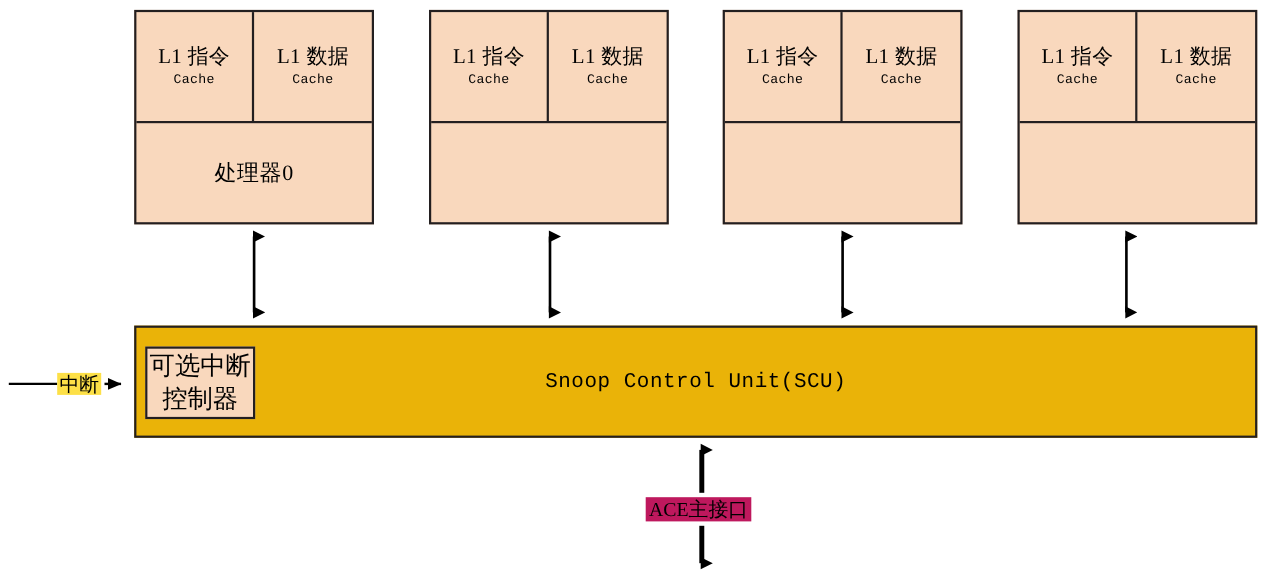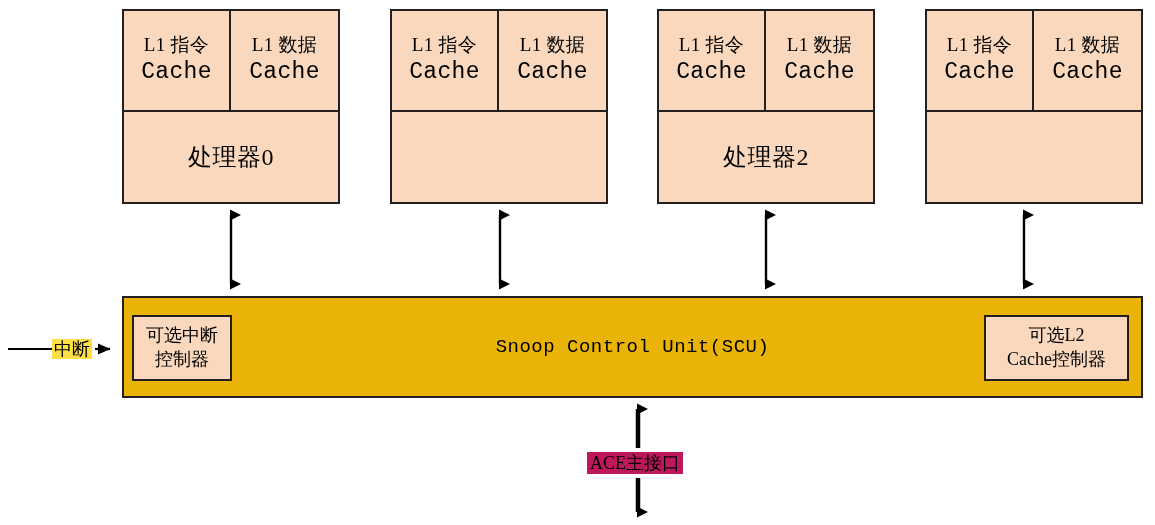--- a/index.html
+++ b/index.html
@@ -29,26 +29,26 @@
     display:flex;flex-direction:column;
     align-items:center;justify-content:center;
     box-sizing:border-box;
     line-height:1.30;
     font-size:19px;
     letter-spacing:0.3px;
     white-space:nowrap;
   }
   .cache-cell.left{border-right:2px solid #231f20;}
   .cache-line{display:block;}
-  .cache-line.mono{font-family:"Liberation Mono","DejaVu Sans Mono",monospace;font-size:23px;}
+  .cache-line.mono{font-family:"Liberation Mono","DejaVu Sans Mono",monospace;font-size:12px;}
 
   .core-name{
     position:absolute;left:0;right:0;top:101px;bottom:0;
     display:flex;align-items:center;justify-content:center;
-    font-size:24px;
+    font-size:20px;
     letter-spacing:0.5px;
   }
 
   
   .scu-bar{
     position:absolute;
     box-sizing:border-box;
     border:2px solid #231f20;
     background:#eab308;
   }
@@ -60,21 +60,21 @@
     letter-spacing:0.5px;
   }
   .inner-box{
     position:absolute;
     box-sizing:border-box;
     border:2px solid #231f20;
     background:#f9d8bd;
     display:flex;flex-direction:column;
     align-items:center;justify-content:center;
     line-height:1.32;
-    font-size:18px;
+    font-size:23px;
     white-space:nowrap;
     z-index:3;
   }
 
   
   .wires{position:absolute;left:0;top:0;width:1155px;height:525px;overflow:visible;z-index:2;}
 
   
   .lbl{
     position:absolute;
@@ -168,21 +168,20 @@
     <div class="cache-row">
       <div class="cache-cell left">
         <span class="cache-line">L1 指令</span>
         <span class="cache-line mono">Cache</span>
       </div>
       <div class="cache-cell">
         <span class="cache-line">L1 数据</span>
         <span class="cache-line mono">Cache</span>
       </div>
     </div>
-    <div class="core-name">处理器2</div>
   </div>
 
   <div class="core-block" style="left:925px;top:9px;width:218px;height:195px;">
     <div class="cache-row">
       <div class="cache-cell left">
         <span class="cache-line">L1 指令</span>
         <span class="cache-line mono">Cache</span>
       </div>
       <div class="cache-cell">
         <span class="cache-line">L1 数据</span>
@@ -193,23 +192,19 @@
 
   <div class="scu-bar" style="left:122px;top:296px;width:1021px;height:102px;">
 
     <div class="scu-title">Snoop Control Unit(SCU)</div>
 
     <div class="inner-box" style="left:8px;top:17px;width:100px;height:66px;">
       <span>可选中断</span>
       <span>控制器</span>
     </div>
 
-    <div class="inner-box" style="left:860px;top:17px;width:145px;height:66px;">
-      <span>可选L2</span>
-      <span>Cache控制器</span>
-    </div>
   </div>
 
   <div class="lbl irq" style="left:52px;top:339px;">中断</div>
 
   <div class="lbl ace" style="left:587px;top:452px;">ACE主接口</div>
 
 </div>
 
 </body></html>

